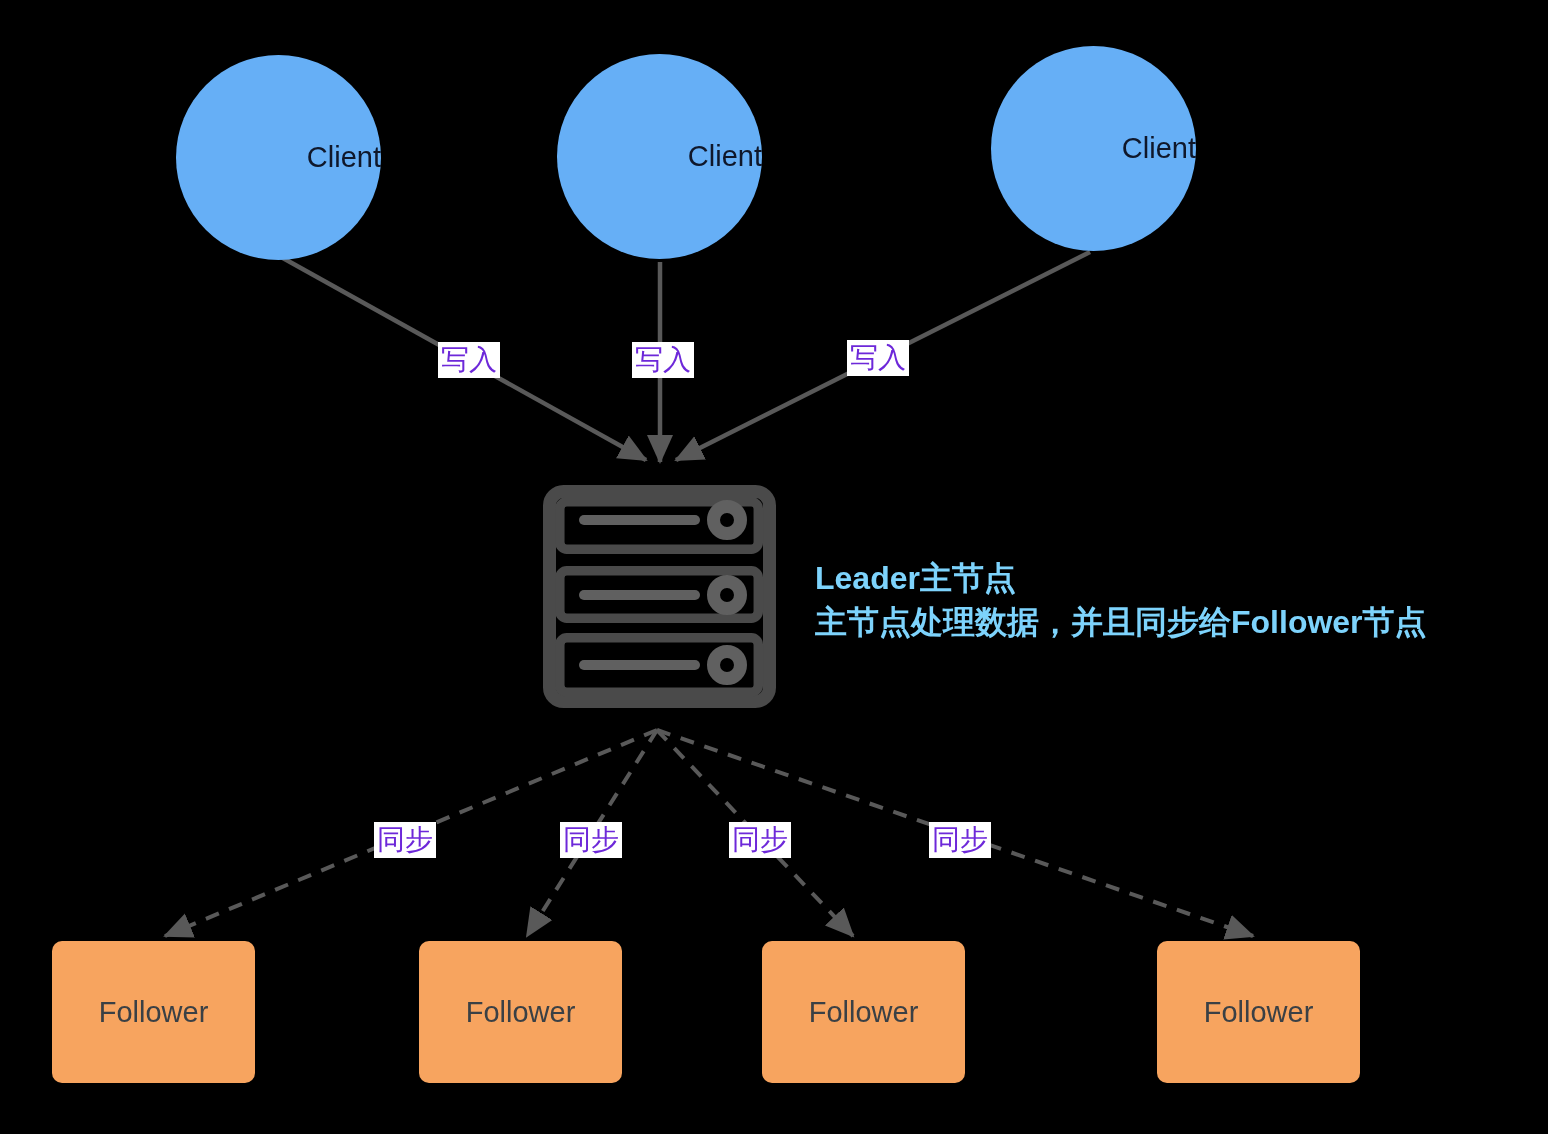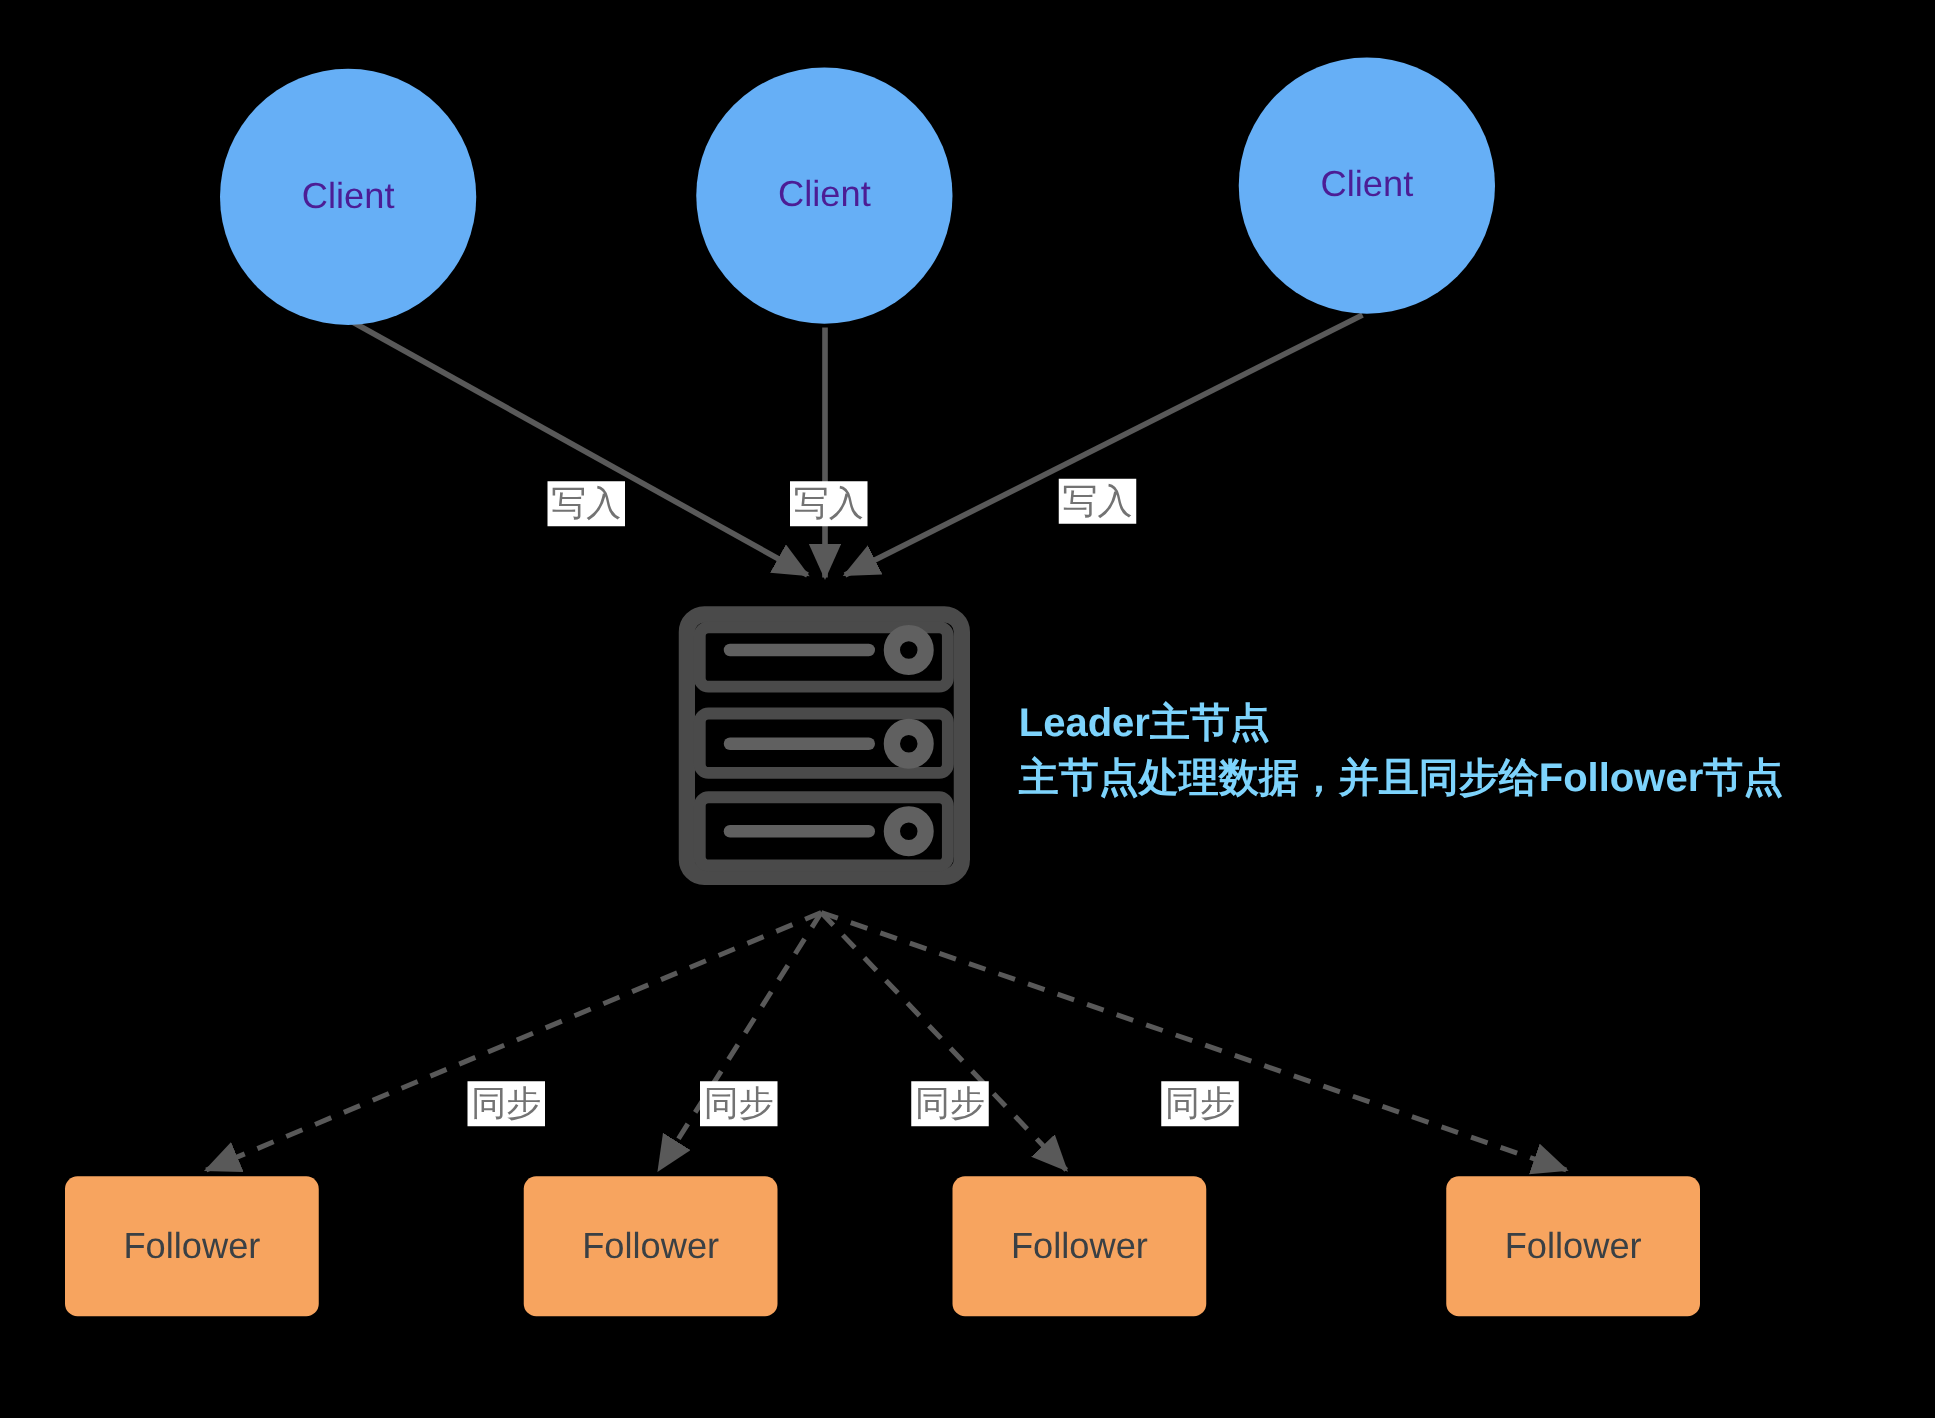--- a/index.html
+++ b/index.html
@@ -22,54 +22,53 @@
     height: 1134px;
   }
   .client-node {
     position: absolute;
     width: 205px;
     height: 205px;
     border-radius: 50%;
     background: #66AFF6;
     display: flex;
     align-items: center;
-    justify-content: center;
-    color: #4c1d95;
+    justify-content: flex-end;
+    color: #0f172a;
     font-size: 29px;
   }
   .client-1 { left: 176px; top: 55px; }
   .client-2 { left: 557px; top: 54px; }
   .client-3 { left: 991px; top: 46px; }
   .follower-node {
     position: absolute;
     top: 941px;
     width: 203px;
-    height: 112px;
+    height: 142px;
     border-radius: 10px;
     background: #F7A45F;
     display: flex;
     align-items: center;
     justify-content: center;
     color: #3A4045;
     font-size: 29px;
   }
   .follower-1 { left: 52px; }
   .follower-2 { left: 419px; }
   .follower-3 { left: 762px; }
   .follower-4 { left: 1157px; }
   .edge-label {
     position: absolute;
     transform: translate(-50%, -50%);
     background: #FFFFFF;
-    color: #737373;
+    color: #6d28d9;
     font-size: 28px;
     line-height: 36px;
     padding: 0 3px;
     white-space: nowrap;
-    margin-top: 43px;
   }
   .wl-1 { left: 469px; top: 360px; }
   .wl-2 { left: 663px; top: 360px; }
   .wl-3 { left: 878px; top: 358px; }
   .sl-1 { left: 405px; top: 840px; }
   .sl-2 { left: 591px; top: 840px; }
   .sl-3 { left: 760px; top: 840px; }
   .sl-4 { left: 960px; top: 840px; }
   .server-icon-wrap {
     position: absolute;

